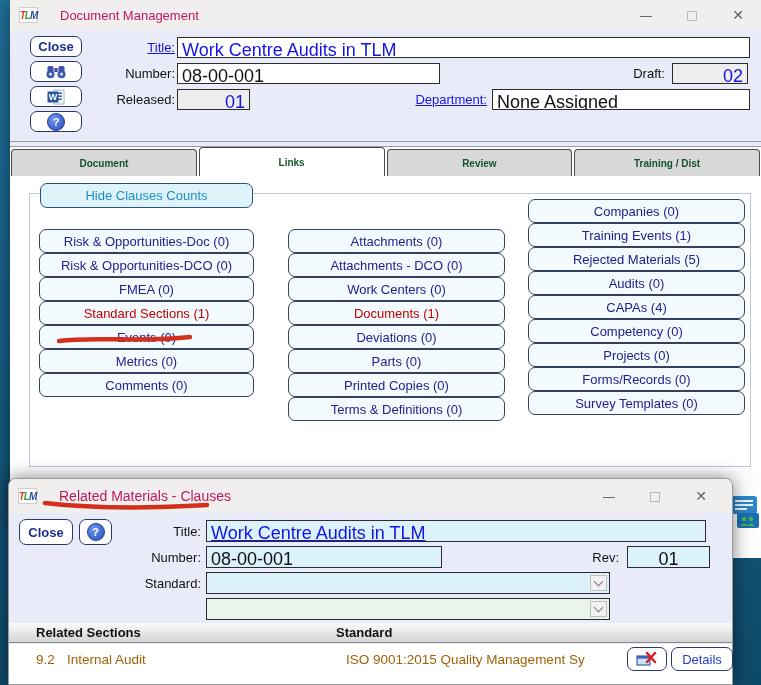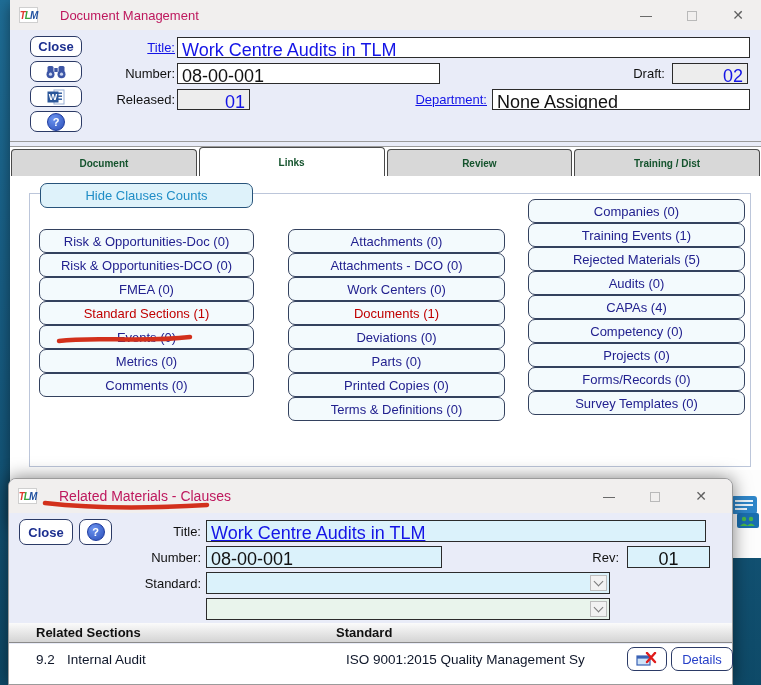--- a/index.html
+++ b/index.html
@@ -62,21 +62,21 @@
               border:1px solid #bcc6da; }
   .btn-col { position:absolute; display:flex; flex-direction:column; }
 
   .annotation { position:absolute; pointer-events:none; z-index:5; }
 
   
   .grid-head { position:absolute; left:0; right:0; height:20px;
                background:linear-gradient(180deg,#fbfbfb,#d4d4d4); border-bottom:1px solid #8a8a8a; }
   .grid-head span { position:absolute; top:2px; font-size:13px; font-weight:bold; color:#111; }
   .list-area { position:absolute; left:0; right:0; bottom:0; background:#fff; }
-  .cell { position:absolute; font-size:13.5px; color:#0f172a; white-space:nowrap; }
+  .cell { position:absolute; font-size:13.5px; color:#a16207; white-space:nowrap; }
   .small-btn { position:absolute; height:24px; background:#fff; border:1.4px solid #2b3a66;
                border-radius:7px; display:flex; align-items:center; justify-content:center;
                font-size:13px; color:#2740c8; cursor:pointer; font-family:inherit; }
   .help-circle { width:18px; height:18px; border-radius:50%;
                  background:radial-gradient(circle at 35% 30%, #6b93ef, #2c4fb8);
                  border:1px solid #1d3a9e; color:#fff; font-size:11px; font-weight:bold;
                  display:flex; align-items:center; justify-content:center; }
   .sliver { position:absolute; left:728px; top:470px; width:33px; height:88px; background:#fdfdfd; }
 </style>
 </head>

